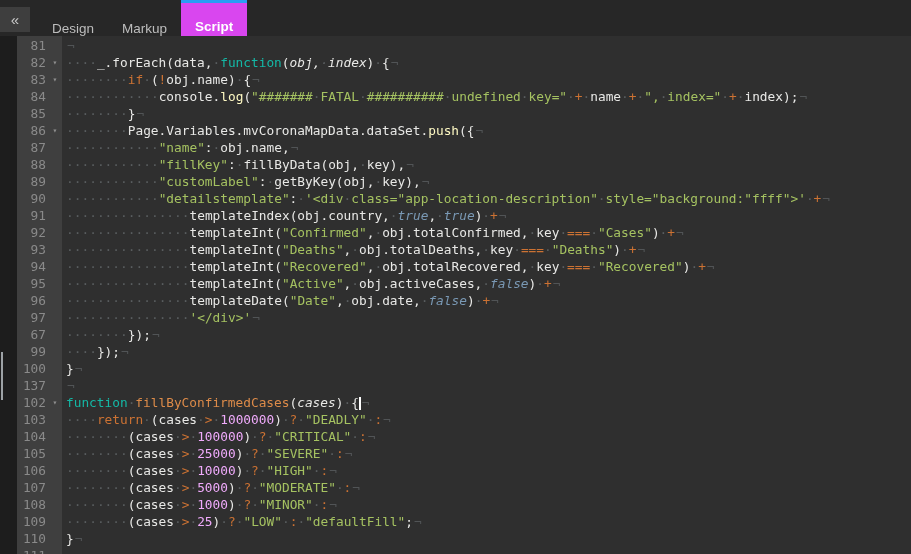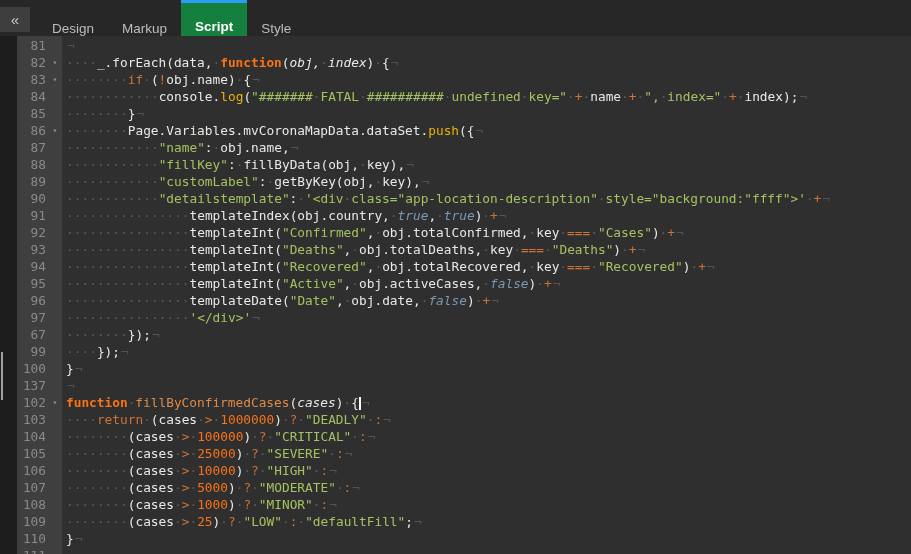--- a/index.html
+++ b/index.html
@@ -7,62 +7,61 @@
               font-family:"Liberation Sans", sans-serif; }
 
   
   .topbar { position:relative; height:36px; background:#272727;
             display:flex; align-items:stretch; padding-left:38px; }
   .collapse-btn { position:absolute; left:0; top:7px; width:30px; height:25px;
                   background:#3e3e3e; color:#c9c9c9; text-align:center;
                   line-height:25px; font-size:15px; cursor:pointer; }
   .tab { padding:8px 14px; line-height:36px; font-size:13.5px; color:#bdbdbd;
          cursor:pointer; border-top:3px solid transparent; }
-  .tab.active { background:#15803d; color:#ffffff; font-weight:bold;
+  .tab.active { background:#d946ef; color:#ffffff; font-weight:bold;
                 border-top-color:#2a9df4; line-height:31px; }
 
   
   .main { position:relative; height:518px; overflow:hidden; }
   .bg-strip  { position:absolute; left:0;  top:0; bottom:0; width:17px; background:#1d1d1d; }
   .bg-gutter { position:absolute; left:17px; top:0; bottom:0; width:45px; background:#3f3f3f; }
   .scroll-thumb { position:absolute; left:1px; top:316px; width:2px; height:48px;
                   background:#9da2a6; cursor:pointer; }
   .rows { position:absolute; left:0; top:1px; right:0;
           font-family:"DejaVu Sans Mono", monospace; font-size:12.8px; }
   .row  { display:flex; height:17px; line-height:17px; white-space:pre; }
   .lnum { width:48px; flex:none; text-align:right; color:#8a8a8a; padding-right:2px; }
   .fold { width:14px; flex:none; text-align:center; color:#8f8f8f; font-size:8px;
           line-height:17px; cursor:pointer; }
   .codeline { flex:1; padding-left:4px; color:#e8e8e6; }
 
   
   .tk-d    { color:#e8e8e6; }
   .tk-kw   { color:#cc7233; }
-  .tk-kwb  { color:#f97316; font-weight:bold; }
+  .tk-kwb  { color:#14b8a6; font-weight:normal; }
   .tk-op   { color:#cc7233; }
-  .tk-meth { color:#eab308;text-align:center; }
+  .tk-meth { color:#fef9c3;text-align:center; }
   .tk-fn   { color:#dd8b49; }
   .tk-str  { color:#a5c261; }
-  .tk-num  { color:#f97316; }
+  .tk-num  { color:#f0abfc; }
   .tk-bool { color:#7a99b5;font-style:italic; }
   .tk-param{ color:#e8e8e6; font-style:italic; }
   .ws  { color:#595d5f; }
   .eol { color:#515456; margin-left:1px; }
   .caret { display:inline-block; width:2px; height:13px; background:#ffffff;
            vertical-align:middle; }
 </style>
 </head>
 <body>
 
 <div class="topbar">
   <div class="collapse-btn">«</div>
   <div class="tab">Design</div>
   <div class="tab">Markup</div>
   <div class="tab active">Script</div>
-  <div class="tab">Style</div>
 </div>
 
 <div class="main">
   <div class="bg-strip"></div>
   <div class="bg-gutter"></div>
   <div class="scroll-thumb"></div>
   <div class="rows" id="rows">
       <div class="row"><div class="lnum">81</div><div class="fold"></div><div class="codeline"><span class="eol">¬</span></div></div>
       <div class="row"><div class="lnum">82</div><div class="fold">▾</div><div class="codeline"><span class="tk-d"><span class="ws">·</span><span class="ws">·</span><span class="ws">·</span><span class="ws">·</span>_.forEach(data,<span class="ws">·</span></span><span class="tk-kwb">function</span><span class="tk-d">(</span><span class="tk-param">obj,<span class="ws">·</span>index</span><span class="tk-d">)<span class="ws">·</span>{</span><span class="eol">¬</span></div></div>
       <div class="row"><div class="lnum">83</div><div class="fold">▾</div><div class="codeline"><span class="tk-d"><span class="ws">·</span><span class="ws">·</span><span class="ws">·</span><span class="ws">·</span><span class="ws">·</span><span class="ws">·</span><span class="ws">·</span><span class="ws">·</span></span><span class="tk-kw">if</span><span class="tk-d"><span class="ws">·</span>(</span><span class="tk-op">!</span><span class="tk-d">obj.name)<span class="ws">·</span>{</span><span class="eol">¬</span></div></div>

